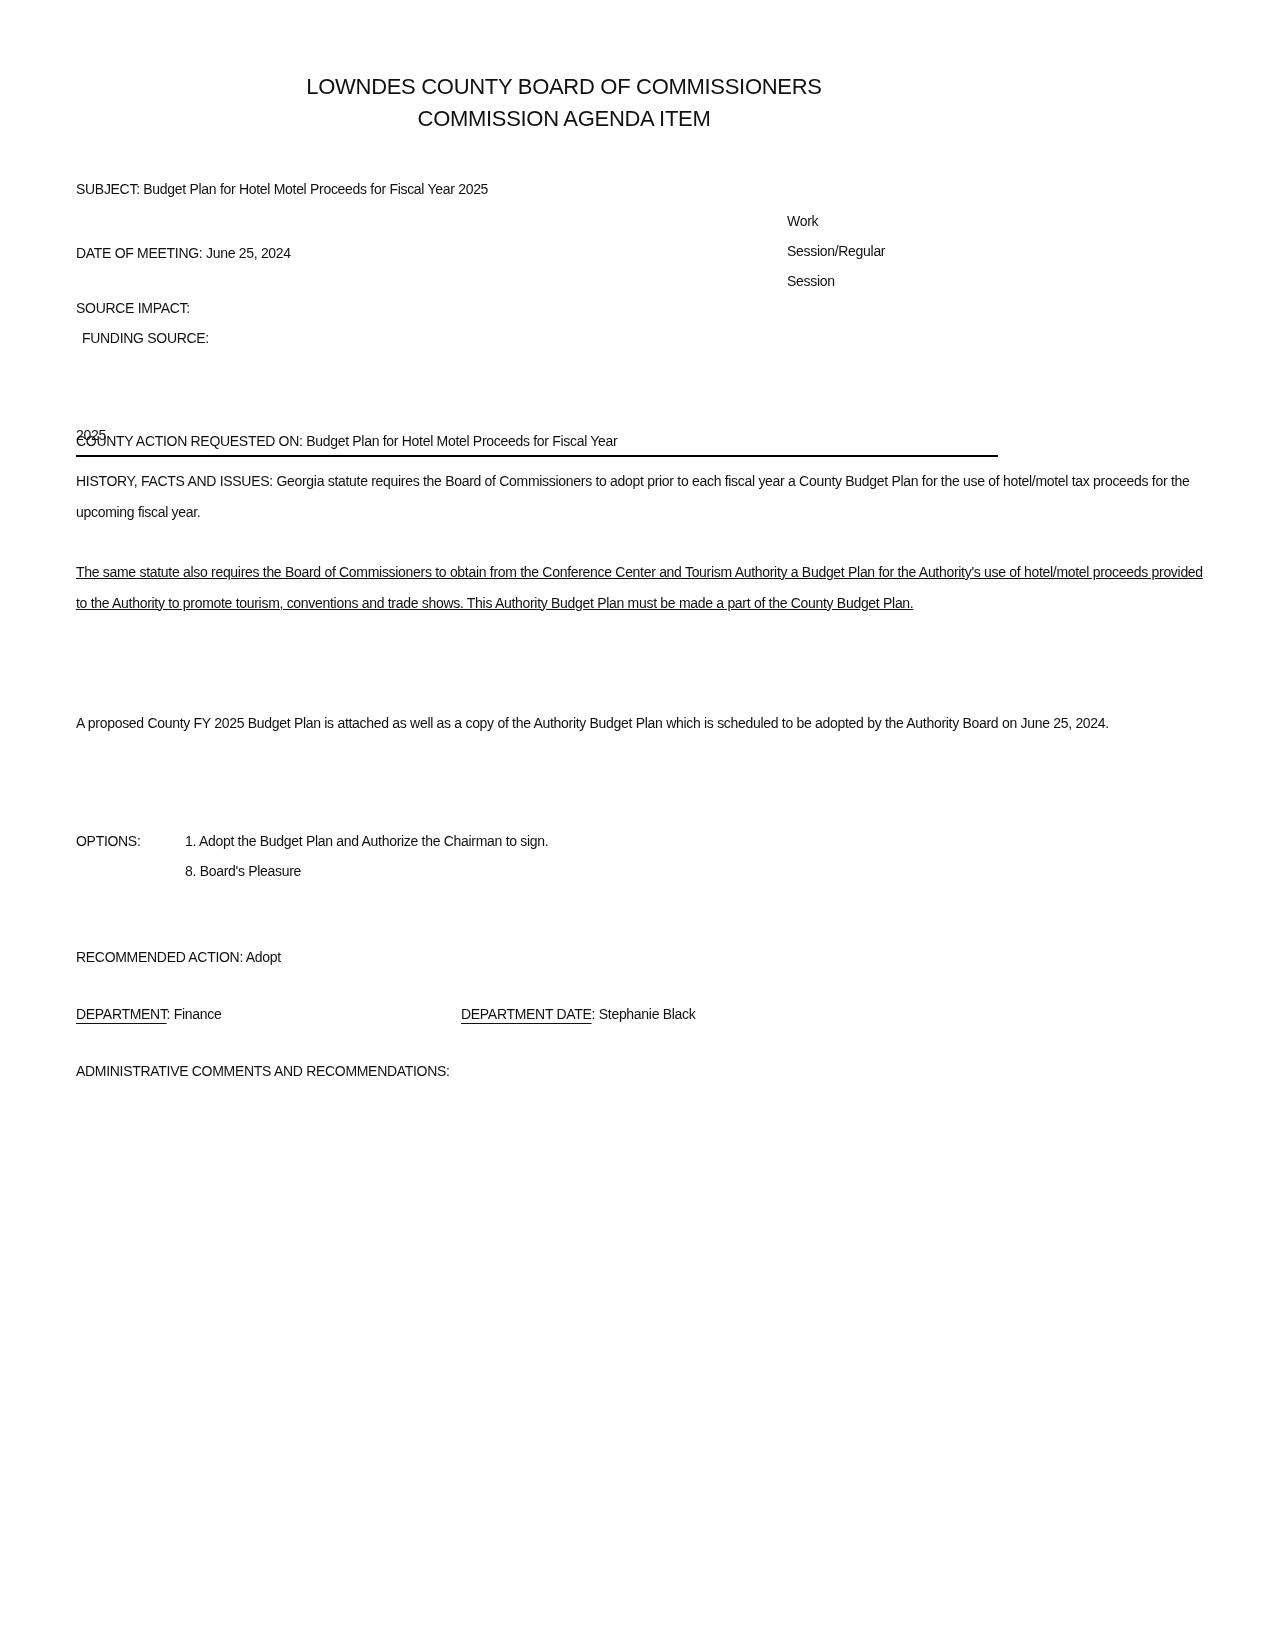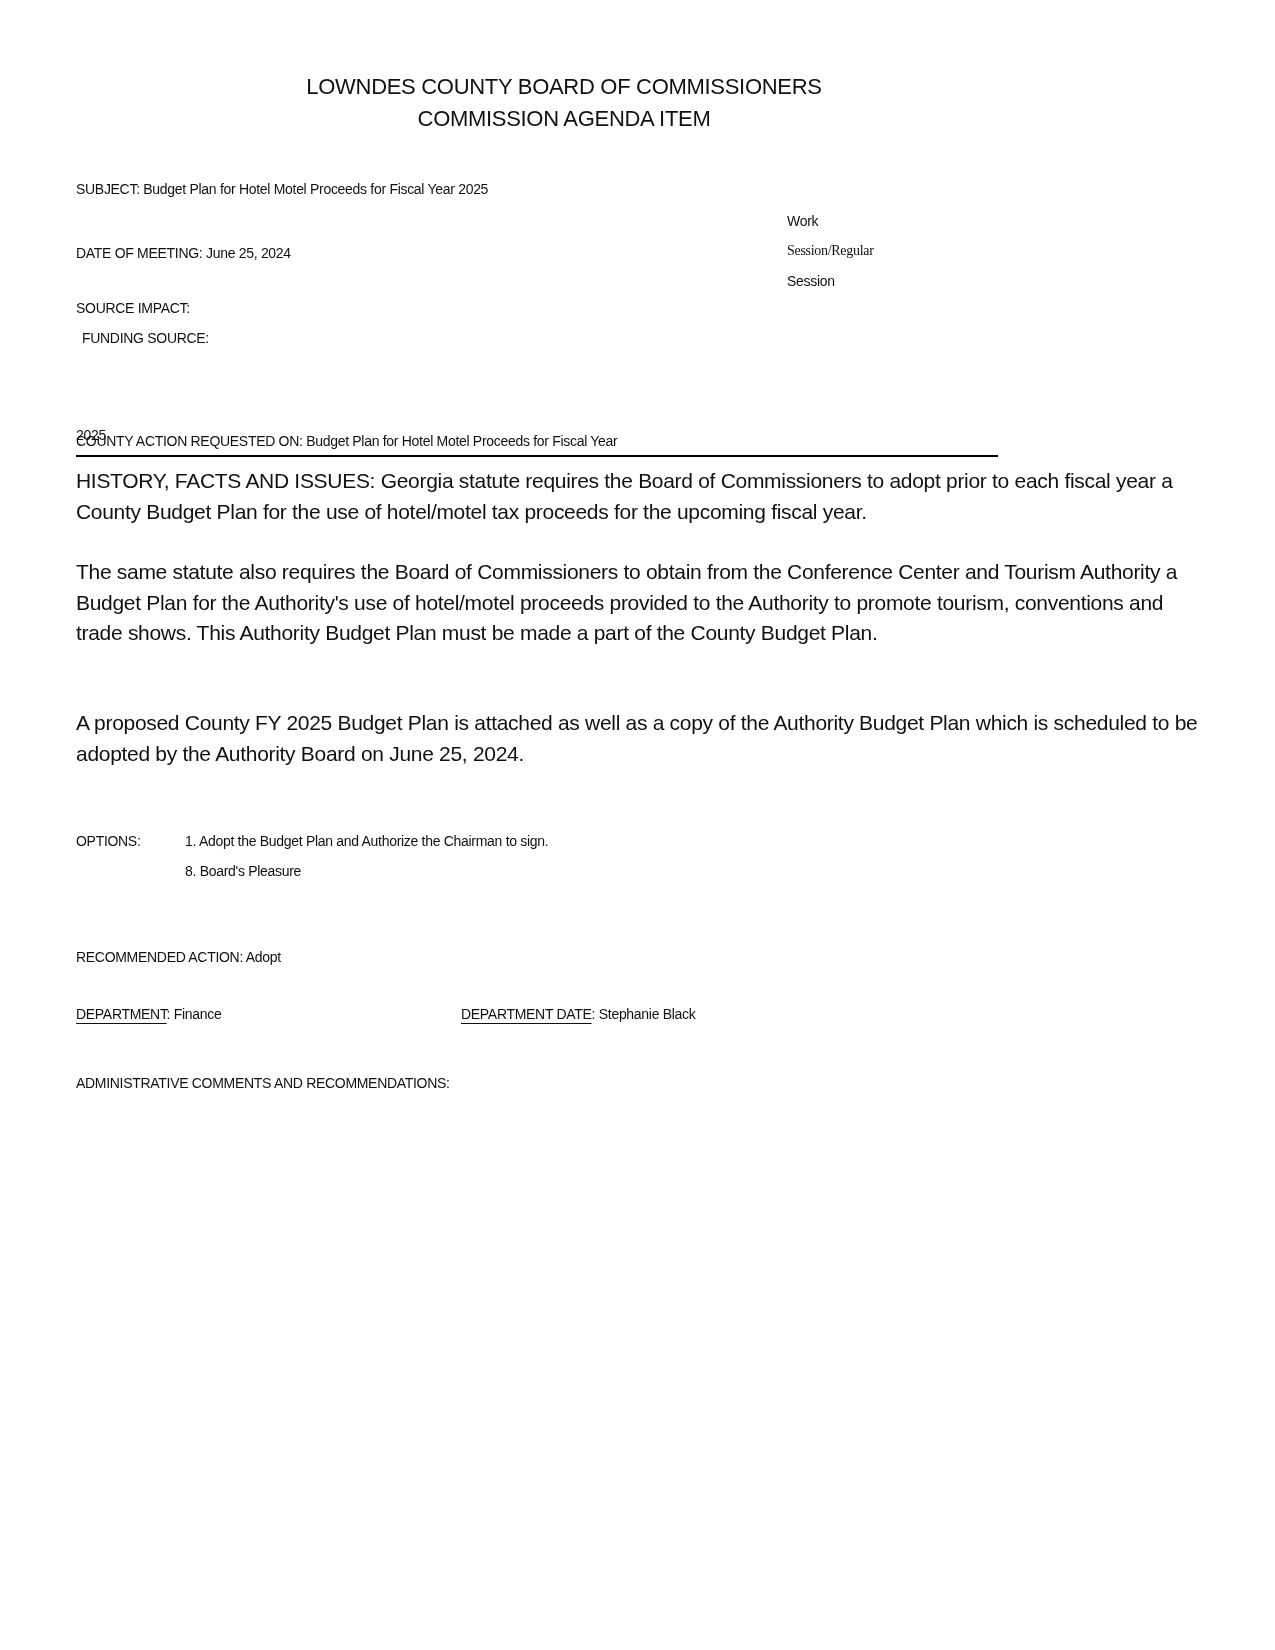--- a/index.html
+++ b/index.html
@@ -2,21 +2,21 @@
 <html><head>
   <meta charset="utf-8">
   <style>
     html, body { margin: 0; padding: 0; background: #ffffff; }
     body { width: 1275px; height: 1650px; position: relative; overflow: hidden;
            font-family: "Liberation Sans", "DejaVu Sans", sans-serif; color: #111; }
     .abs { position: absolute; white-space: nowrap; font-size: 14px; line-height: 30px; letter-spacing: -0.3px; }
     .title { font-size: 22px; left: 0; width: 1128px; text-align: center; }
     .ul { text-decoration: underline; text-underline-offset: 4px; }
     .rule { position: absolute; left: 76px; top: 455px; width: 922px; height: 2px; background: #000; }
-    .para { position: absolute; left: 76px; width: 1130px; font-size: 21px; line-height: 30.5px; letter-spacing: -0.3px; white-space: normal; }
+    .para { position: absolute; left: 76px; width: 1130px; font-size: 14px; line-height: 30.5px; letter-spacing: -0.3px; white-space: normal; }
   </style>
 </head>
 <body>
 
 <div>
 
   <div class="abs title" style="top:72px;">LOWNDES COUNTY BOARD OF COMMISSIONERS</div>
   <div class="abs title" style="top:104px;">COMMISSION AGENDA ITEM</div>
 
   <div class="abs" style="left:76px; top:174px;">
@@ -24,52 +24,52 @@
     <span>Budget Plan for Hotel Motel Proceeds for Fiscal Year 2025</span>
   </div>
 
   <div class="abs" style="left:76px; top:238px;">
     <span>DATE OF MEETING:</span>
     <span>June 25, 2024</span>
   </div>
 
   <div>
     <div class="abs" style="left:787px; top:206px;">Work</div>
-    <div class="abs" style="left:787px; top:236px;font-family:Liberation Serif, serif;">Session/Regular</div>
+    <div class="abs" style="left:787px; top:236px;">Session/Regular</div>
     <div class="abs" style="left:787px; top:266px;">Session</div>
   </div>
 
   <div class="abs" style="left:76px; top:293px;">SOURCE IMPACT:</div>
   <div class="abs" style="left:82px; top:323px;">FUNDING SOURCE:</div>
 
   <div class="abs" style="left:76px; top:390px;margin-top:36px;">
     <span>COUNTY ACTION REQUESTED ON:</span>
     <span>Budget Plan for Hotel Motel Proceeds for Fiscal Year</span>
   </div>
   <div class="abs" style="left:76px; top:420px;">2025</div>
   <div class="rule"></div>
 
   <div class="para" style="top:466px;">
     <span>HISTORY, FACTS AND ISSUES:</span>
     <span>Georgia statute requires the Board of Commissioners to adopt prior to each fiscal year a County Budget Plan for the use of hotel/motel tax proceeds for the upcoming fiscal year.</span>
   </div>
-  <div class="para" style="top:557px;">The same statute also requires the Board of Commissioners to obtain from the Conference Center and Tourism Authority a Budget Plan for the Authority's use of hotel/motel proceeds provided to the Authority to promote tourism, conventions and trade shows.  This Authority Budget Plan must be made a part of the County Budget Plan.</div>
+  <div class="para" style="top:557px;text-decoration:underline;">The same statute also requires the Board of Commissioners to obtain from the Conference Center and Tourism Authority a Budget Plan for the Authority's use of hotel/motel proceeds provided to the Authority to promote tourism, conventions and trade shows.  This Authority Budget Plan must be made a part of the County Budget Plan.</div>
   <div class="para" style="top:708px;">A proposed County FY 2025 Budget Plan is attached as well as a copy of the Authority Budget Plan which is scheduled to be adopted by the Authority Board on June 25, 2024.</div>
 
   <div class="abs" style="left:76px; top:826px;">OPTIONS:</div>
   <div class="abs" style="left:185px; top:826px;">1. Adopt the Budget Plan and Authorize the Chairman to sign.</div>
   <div class="abs" style="left:185px; top:856px;">8. Board's Pleasure</div>
 
   <div class="abs" style="left:76px; top:942px;">
     <span>RECOMMENDED ACTION:</span>
     <span>Adopt</span>
   </div>
 
   <div class="abs" style="left:76px; top:999px;">
     <span class="ul">DEPARTMENT</span><span>: Finance</span>
   </div>
   <div class="abs" style="left:461px; top:999px;">
     <span class="ul">DEPARTMENT DATE</span><span>: Stephanie Black</span>
   </div>
 
-  <div class="abs" style="left:76px; top:1056px;margin-top:12px;">ADMINISTRATIVE COMMENTS AND RECOMMENDATIONS:</div>
+  <div class="abs" style="left:76px; top:1056px;">ADMINISTRATIVE COMMENTS AND RECOMMENDATIONS:</div>
 
 </div>
 
 </body></html>

